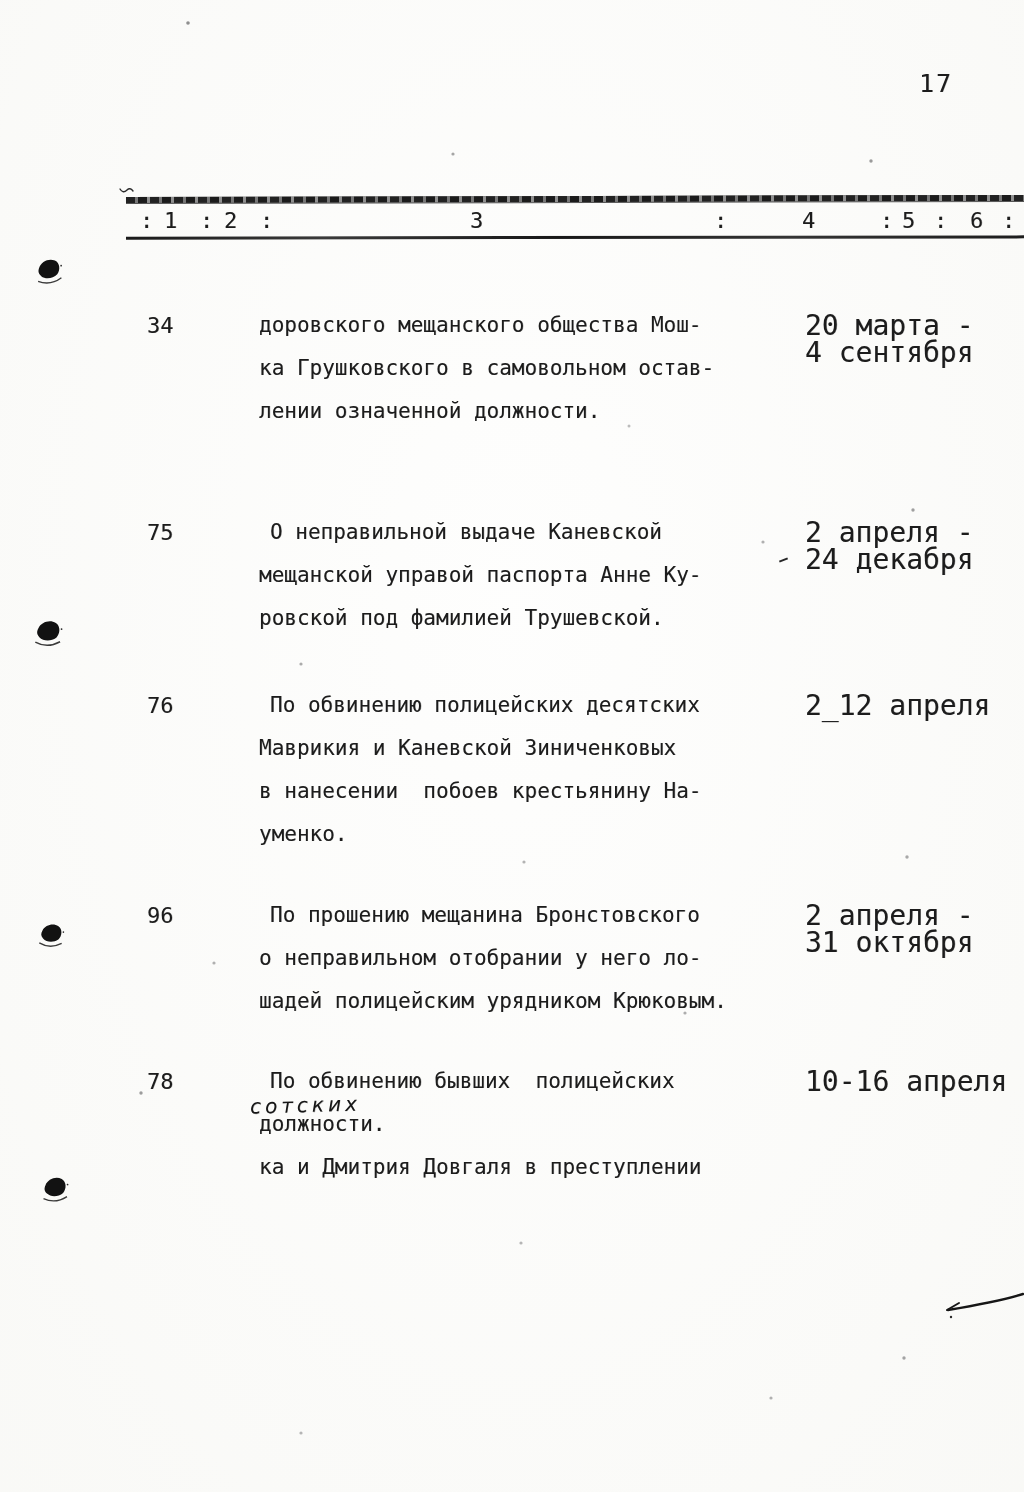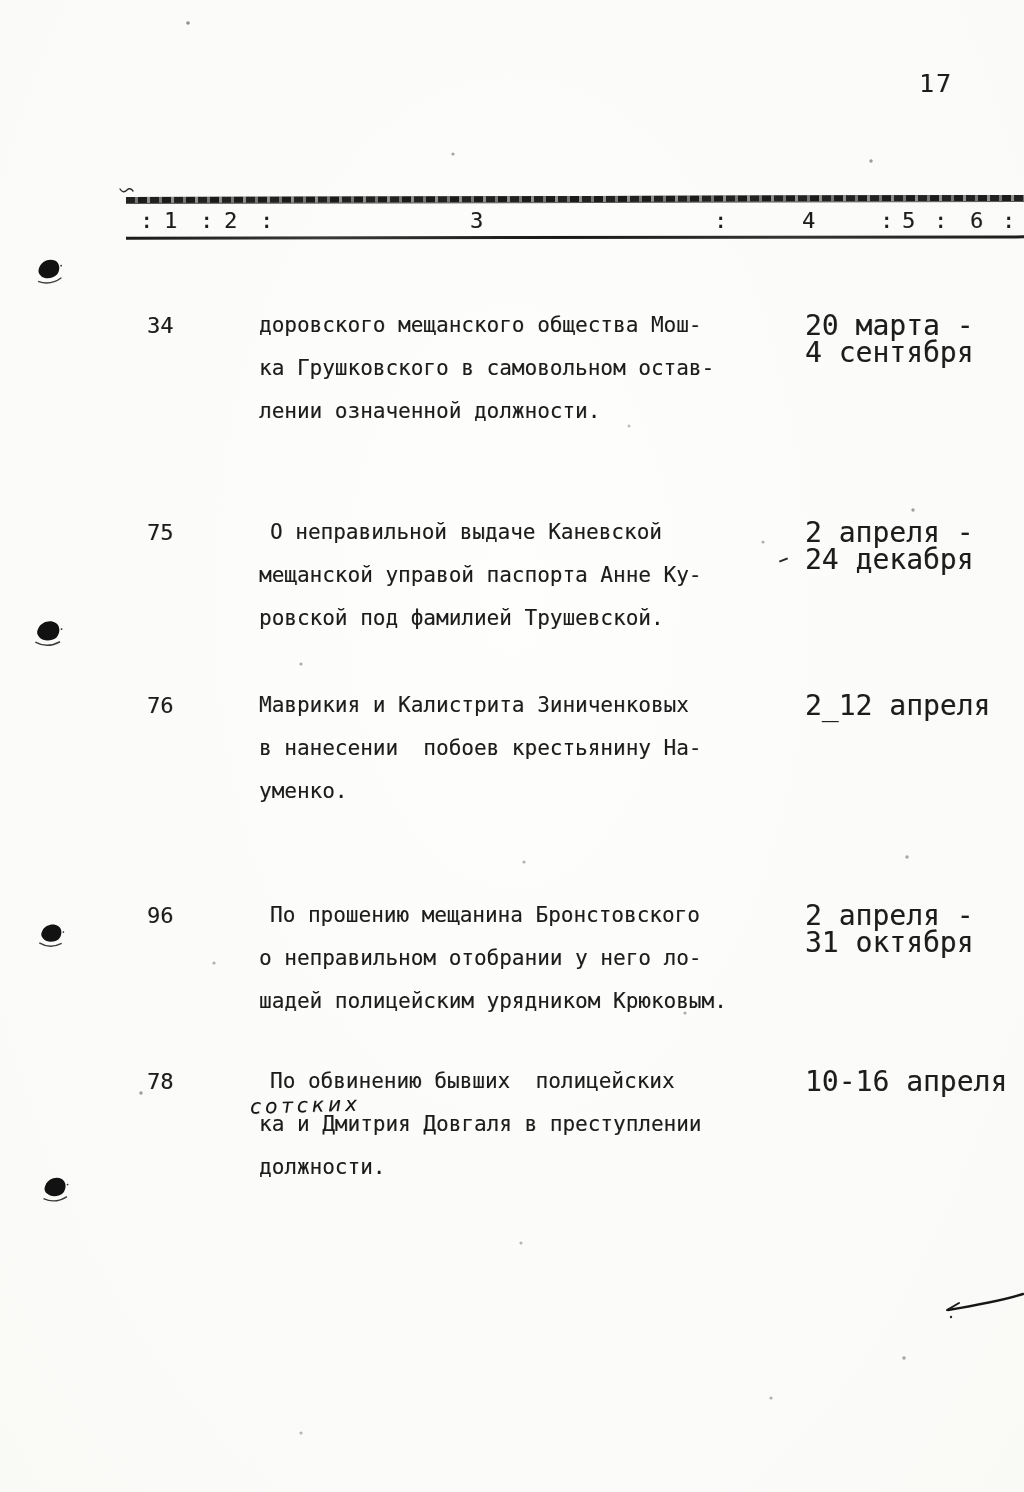--- a/index.html
+++ b/index.html
@@ -139,21 +139,22 @@
           <div class="line ink">ровской под фамилией Трушевской.</div>
         </div>
         <div class="entry-dates">
           <div class="date-line ink">2 апреля -</div>
           <div class="date-line ink">24 декабря<span class="pre-tick"></span></div>
         </div>
       </div>
       <div class="entry" style="top: 684px;">
         <div class="entry-number ink">76</div>
         <div class="entry-desc">
-          <div class="line ink">Маврикия и Калистрита Зиниченковых</div>
+          <div class="line ink first">По обвинению полицейских десятских</div>
+          <div class="line ink">Маврикия и Каневской Зиниченковых</div>
           <div class="line ink">в нанесении  побоев крестьянину На-</div>
           <div class="line ink">уменко.</div>
         </div>
         <div class="entry-dates">
           <div class="date-line ink">2_12 апреля</div>
         </div>
       </div>
       <div class="entry" style="top: 894px;">
         <div class="entry-number ink">96</div>
         <div class="entry-desc">
@@ -163,22 +164,22 @@
         </div>
         <div class="entry-dates">
           <div class="date-line ink">2 апреля -</div>
           <div class="date-line ink">31 октября</div>
         </div>
       </div>
       <div class="entry" style="top: 1060px;">
         <div class="entry-number ink">78</div>
         <div class="entry-desc">
           <div class="line ink first">По обвинению бывших  полицейских</div>
+          <div class="line ink">должности.</div>
           <div class="line ink">ка и Дмитрия Довгаля в преступлении</div>
-          <div class="line ink">должности.</div>
         </div>
         <div class="handwritten">сотских</div>
         <div class="entry-dates">
           <div class="date-line ink">10-16 апреля</div>
         </div>
       </div>
     </div>
 
   <div id="margin-marks">
       <div class="ink-mark" style="left: 33px; top: 256px; transform: rotate(-14deg) scale(1);"><svg width="32" height="32" viewBox="0 0 30 30">

